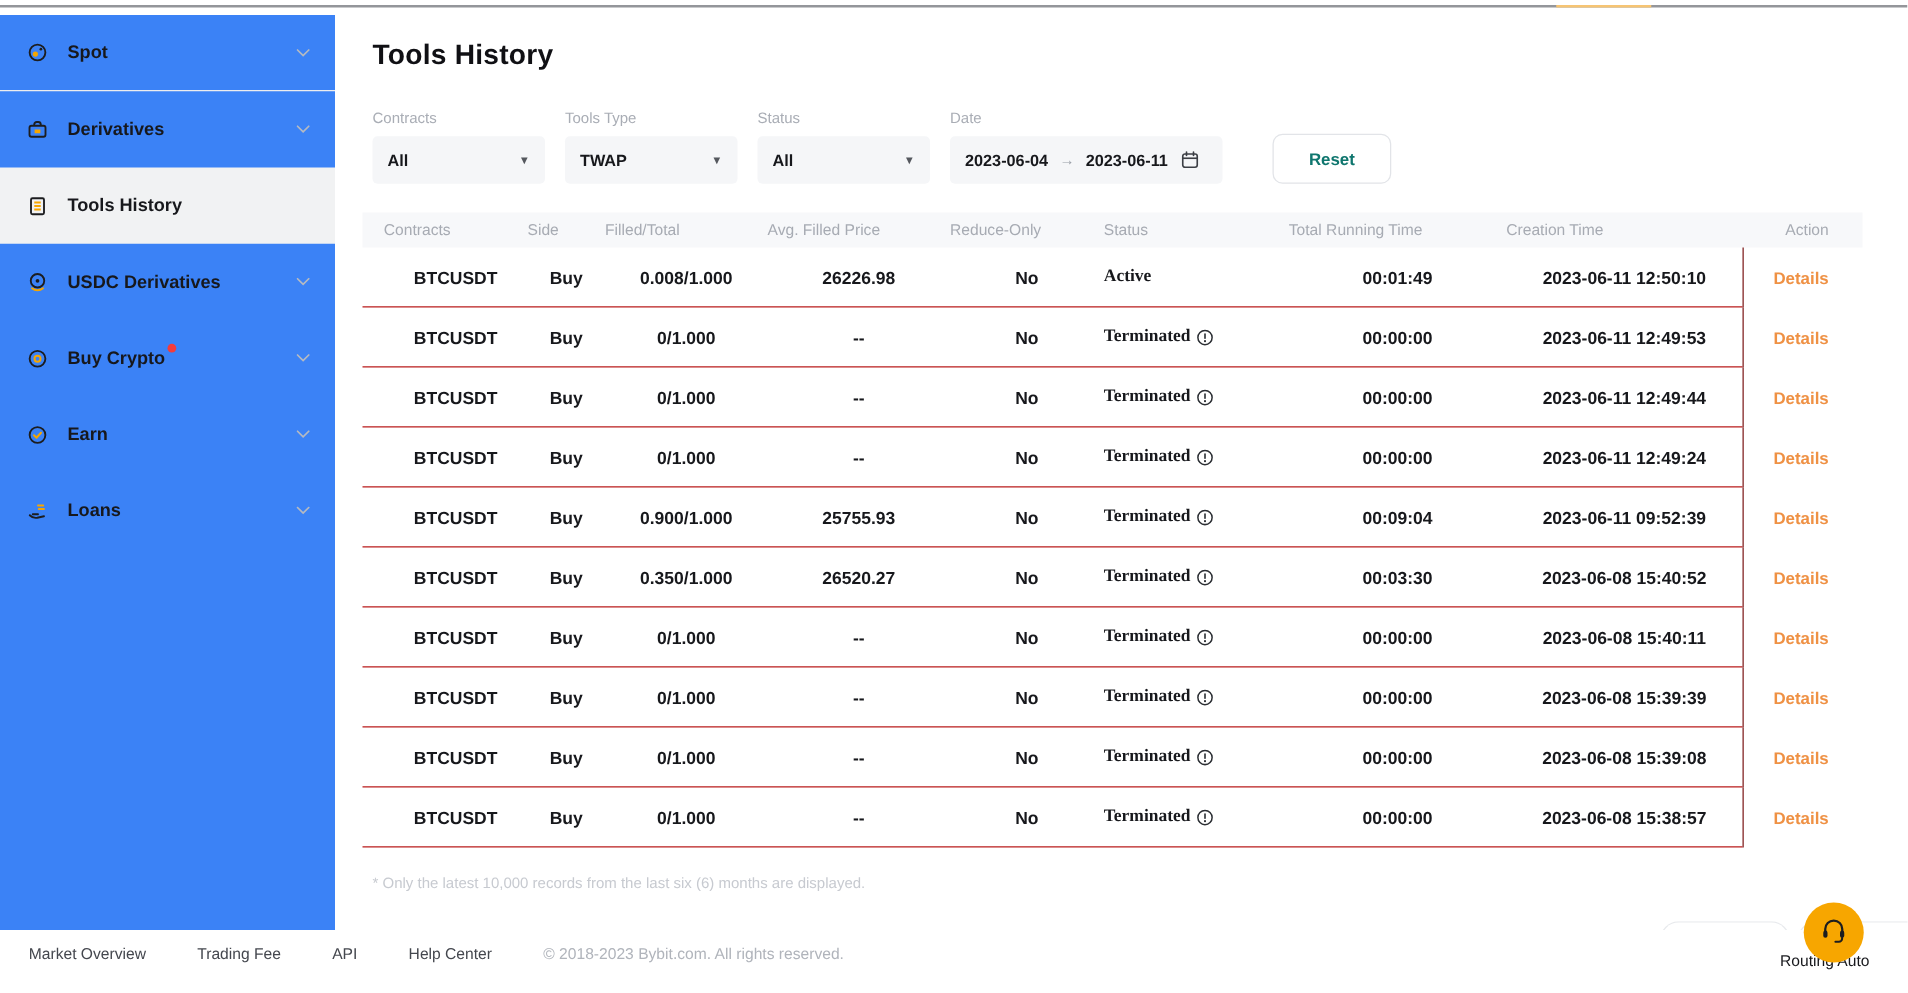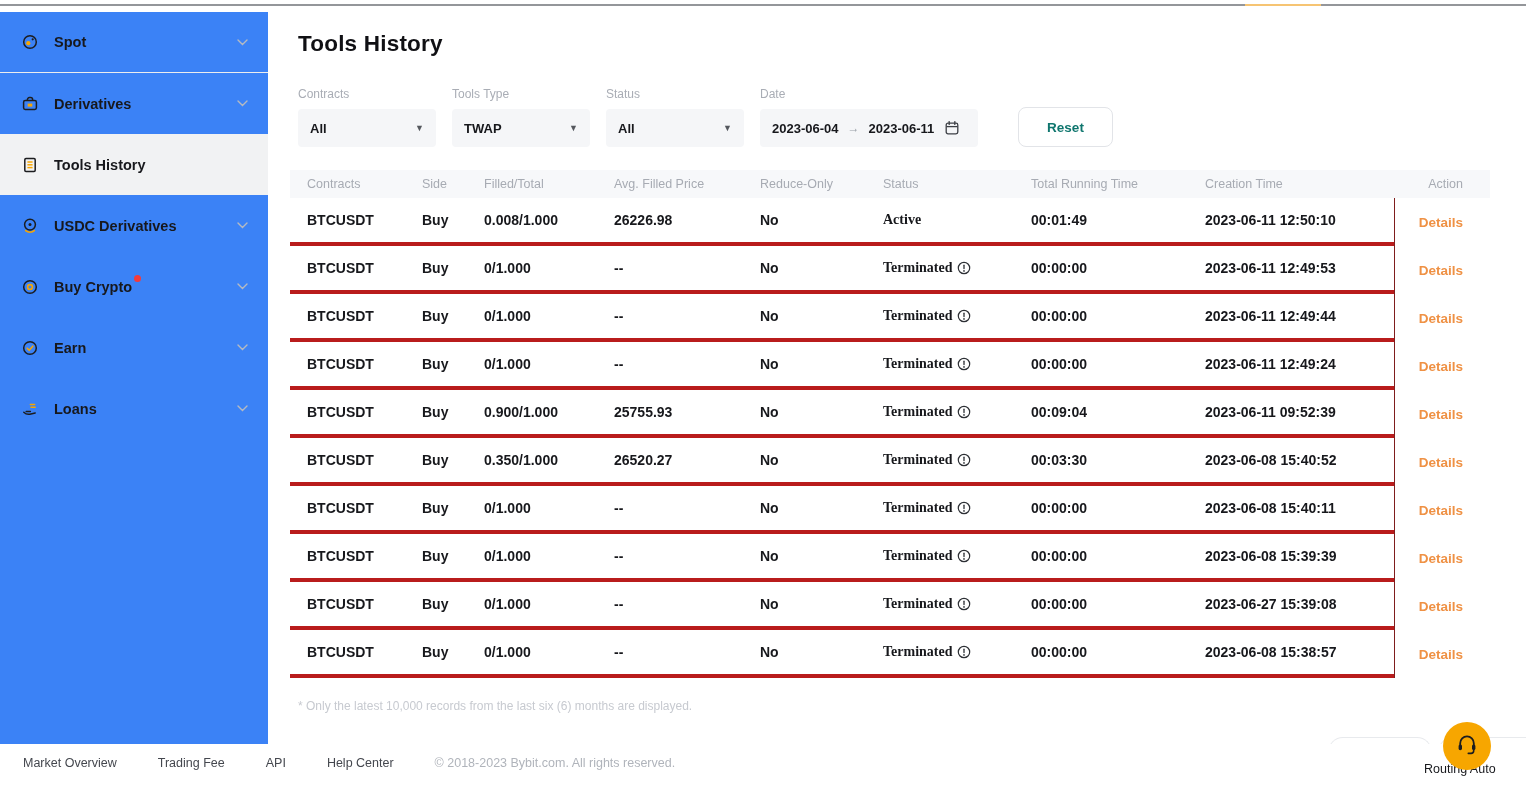--- a/index.html
+++ b/index.html
@@ -35,21 +35,21 @@
   .date-arrow { color:#9ba0a8; font-weight:400; margin:0 9px; font-size:12px; }
   .cal-icon { margin-left:10px; display:inline-flex; }
   #reset-btn { margin-left:24px; width:95px; height:40px; background:#fff; border:1px solid #e2e4e8;
                border-radius:8px; font-size:13.5px; font-weight:700; color:#0f766e; cursor:pointer;
                font-family:"Liberation Sans", sans-serif; }
 
   
   #table { position:absolute; left:290px; top:170px; width:1200px; }
   #thead { display:flex; align-items:center; height:28px; background:#f7f8fa; font-size:12.5px; color:#a7abb3; }
   .t-row { display:flex; height:48px; }
-  .t-row .cells { display:flex; align-items:center; width:1104px; border-bottom:4px solid #b91c1c; }
+  .t-row .cells { display:flex; align-items:center; width:1104px; border-bottom:1px solid #b91c1c;text-align:center; }
   #thead .cells-h { display:flex; align-items:center; width:1104px; }
   .action-col { width:96px; display:flex; align-items:center; justify-content:flex-end; padding-right:27px; }
   .t-row .action-col { border-left:1px solid #7f1d1d; }
   .col-1{width:132px;padding-left:17px;} .col-2{width:62px;} .col-3{width:130px;}
   .col-4{width:146px;} .col-5{width:123px;} .col-6{width:148px;}
   .col-7{width:174px;} .col-8{width:189px;}
   .t-row .cells span { font-size:14px; font-weight:600; color:#17181c; }
   .t-row .side { color:#20b26c; }
   .status-wrap { display:inline-flex; align-items:center;font-family:Liberation Serif, serif; }
   .info-ic { margin-left:5px; display:inline-flex; cursor:pointer; }
@@ -438,21 +438,21 @@
             <span>Terminated</span>
             <span class="info-ic">
               <svg width="14" height="14" viewBox="0 0 14 14">
                 <circle cx="7" cy="7" r="5.7" fill="none" stroke="#2c2f34" stroke-width="1.2"></circle>
                 <line x1="7" y1="4.2" x2="7" y2="7.6" stroke="#2c2f34" stroke-width="1.3" stroke-linecap="round"></line>
                 <circle cx="7" cy="9.9" r="0.85" fill="#2c2f34"></circle>
               </svg>
             </span>
           </span>
           <span class="col-7">00:00:00</span>
-          <span class="col-8">2023-06-27 15:39:08</span>
+          <span class="col-8">2023-06-08 15:39:08</span>
         </div>
         <div class="action-col">
           <a class="details-link">Details</a>
         </div>
       </div>
       <div class="t-row">
         <div class="cells">
           <span class="col-1">BTCUSDT</span>
           <span class="col-2 side">Buy</span>
           <span class="col-3">0/1.000</span>

